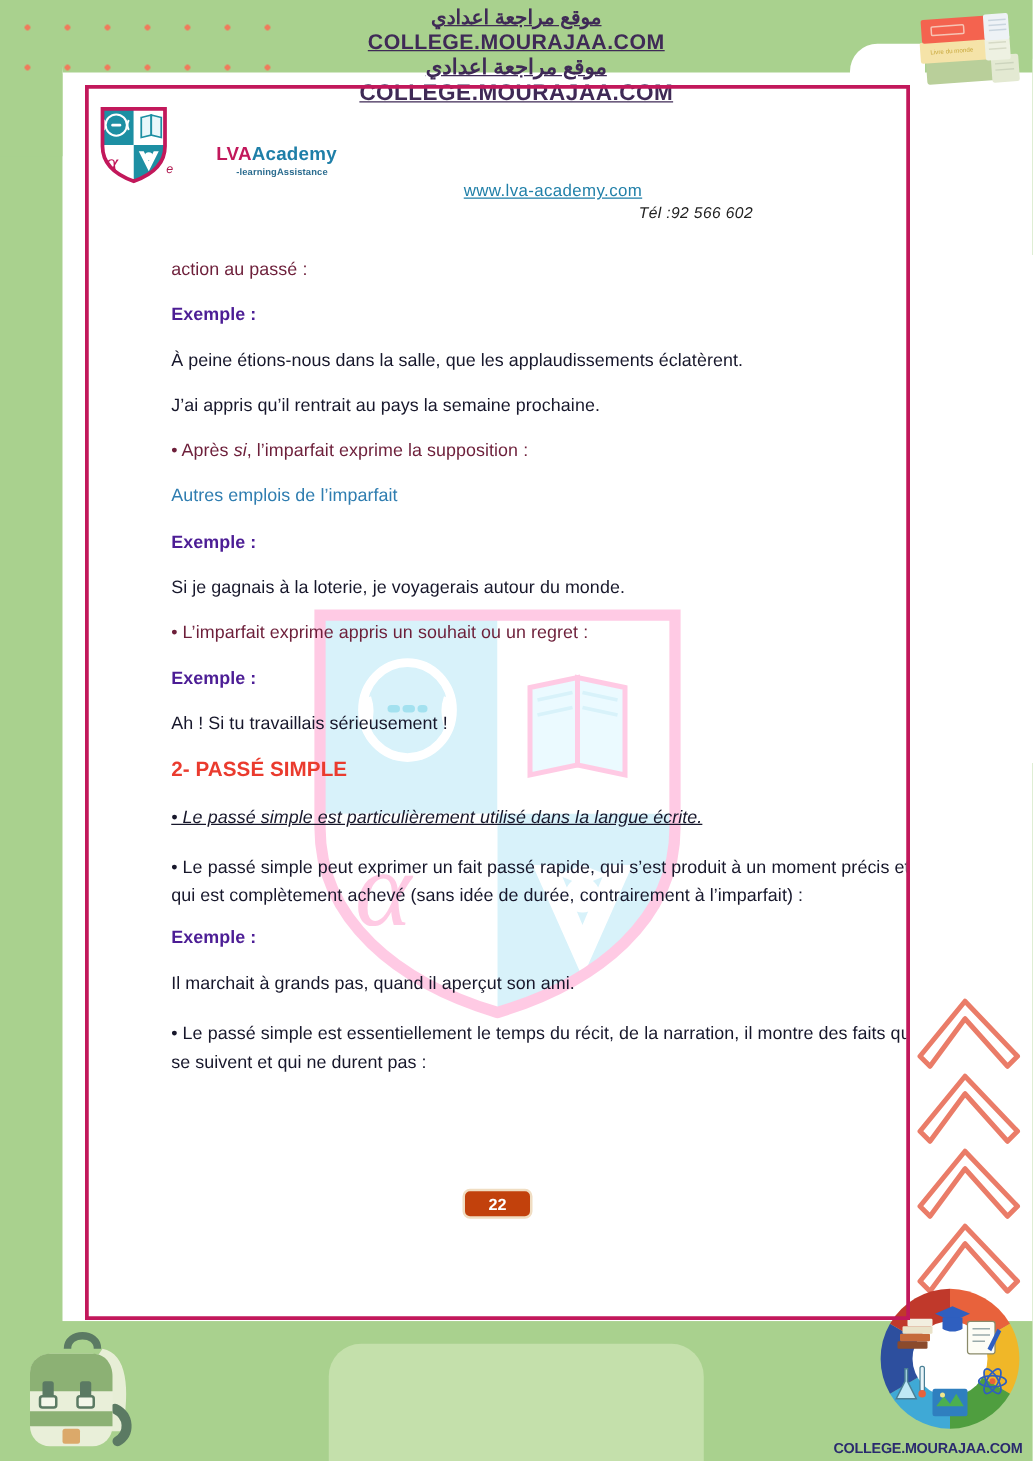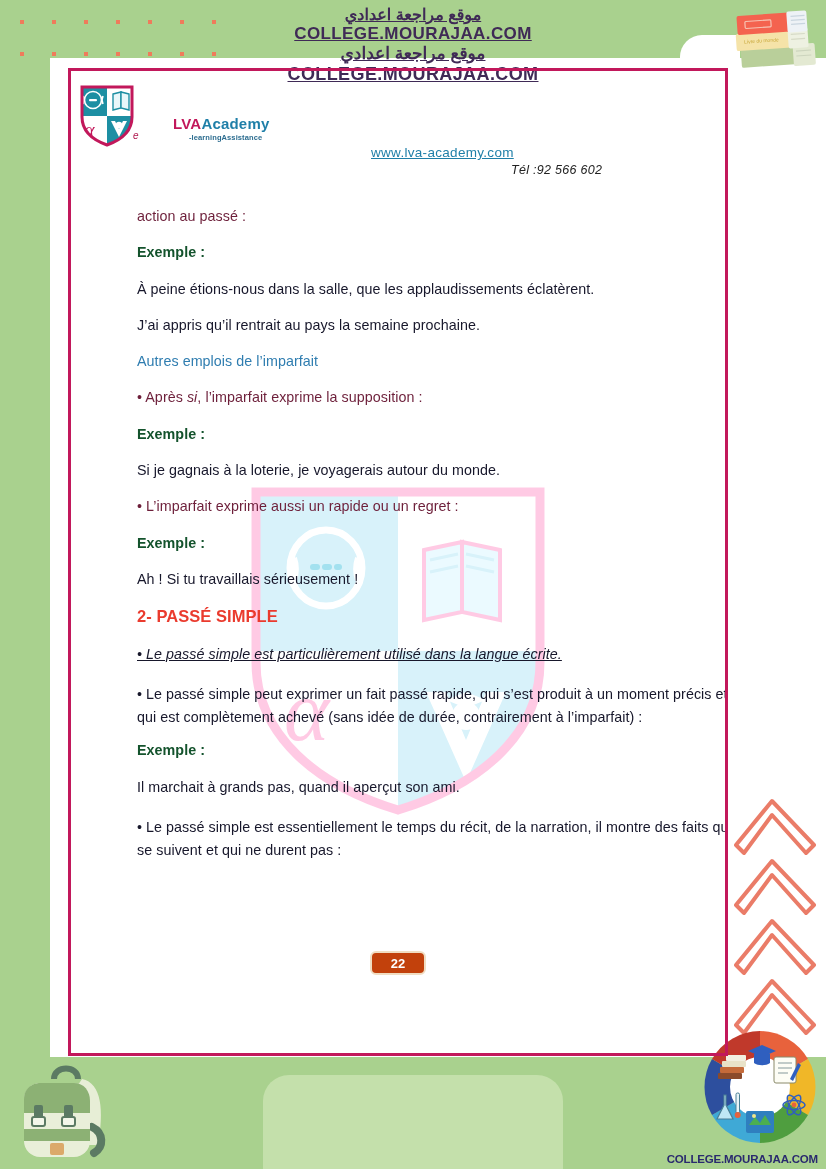--- a/index.html
+++ b/index.html
@@ -77,21 +77,21 @@
   #site-url{
     position:absolute;left:300px;top:74px;font-size:13.5px;color:#1f7fa8;
     text-decoration:underline;letter-spacing:.3px;
   }
   #tel-line{position:absolute;left:440px;top:92px;font-size:12.5px;color:#222;letter-spacing:.3px;font-style:italic;}
 
   
   #doc-body{position:absolute;left:34px;top:138px;width:600px;z-index:5;margin-left:32px;}
   .line{font-size:14.3px;line-height:1.0;margin:0 0 22px 0;color:#1a1a2e;letter-spacing:.05px;}
   .c-maroon{color:#6d1f3a;}
-  .c-green{color:#14532d;font-weight:bold;}
+  .c-green{color:#4c1d95;font-weight:bold;}
   .c-blue{color:#2f7db0;}
   .c-red{color:#ea3b2e;font-weight:bold;font-size:16.5px;}
   .c-body{color:#17172b;}
   .ital{font-style:italic;}
   .u-ital{font-style:italic;text-decoration:underline;font-weight:500;color:#17172b;}
   .wrap{line-height:1.62;margin-bottom:14px;}
 
   
   #page-chip{
     position:absolute;left:50%;transform:translateX(-50%);top:880px;
@@ -246,27 +246,27 @@
       <div id="brand-tag">-learningAssistance</div>
       <div id="site-url">www.lva-academy.com</div>
       <div id="tel-line">Tél :92 566 602</div>
     </div>
 
     <div id="doc-body">
       <p class="line c-maroon">action au passé :</p>
       <p class="line c-green">Exemple :</p>
       <p class="line c-body">À peine étions-nous dans la salle, que les applaudissements éclatèrent.</p>
       <p class="line c-body">J’ai appris qu’il rentrait au pays la semaine prochaine.</p>
-      <p class="line c-blue">Autres emplois de l’imparfait</p>
       <p class="line c-maroon">
         <span>• Après </span><span class="ital">si</span><span>, l’imparfait exprime la supposition :</span>
       </p>
+      <p class="line c-blue">Autres emplois de l’imparfait</p>
       <p class="line c-green">Exemple :</p>
       <p class="line c-body">Si je gagnais à la loterie, je voyagerais autour du monde.</p>
-      <p class="line c-maroon">• L’imparfait exprime aussi un rapide ou un regret :</p>
+      <p class="line c-maroon">• L’imparfait exprime appris un souhait ou un regret :</p>
       <p class="line c-green">Exemple :</p>
       <p class="line c-body">Ah ! Si tu travaillais sérieusement !</p>
       <p class="line c-red">2- PASSÉ SIMPLE</p>
       <p class="line u-ital">• Le passé simple est particulièrement utilisé dans la langue écrite.</p>
       <p class="line wrap c-body">• Le passé simple peut exprimer un fait passé rapide, qui s’est produit à un moment précis et qui est complètement achevé (sans idée de durée, contrairement à l’imparfait) :</p>
       <p class="line c-green">Exemple :</p>
       <p class="line c-body">Il marchait à grands pas, quand il aperçut son ami.</p>
       <p class="line wrap c-body">• Le passé simple est essentiellement le temps du récit, de la narration, il montre des faits qui se suivent et qui ne durent pas :</p>
     </div>
 

